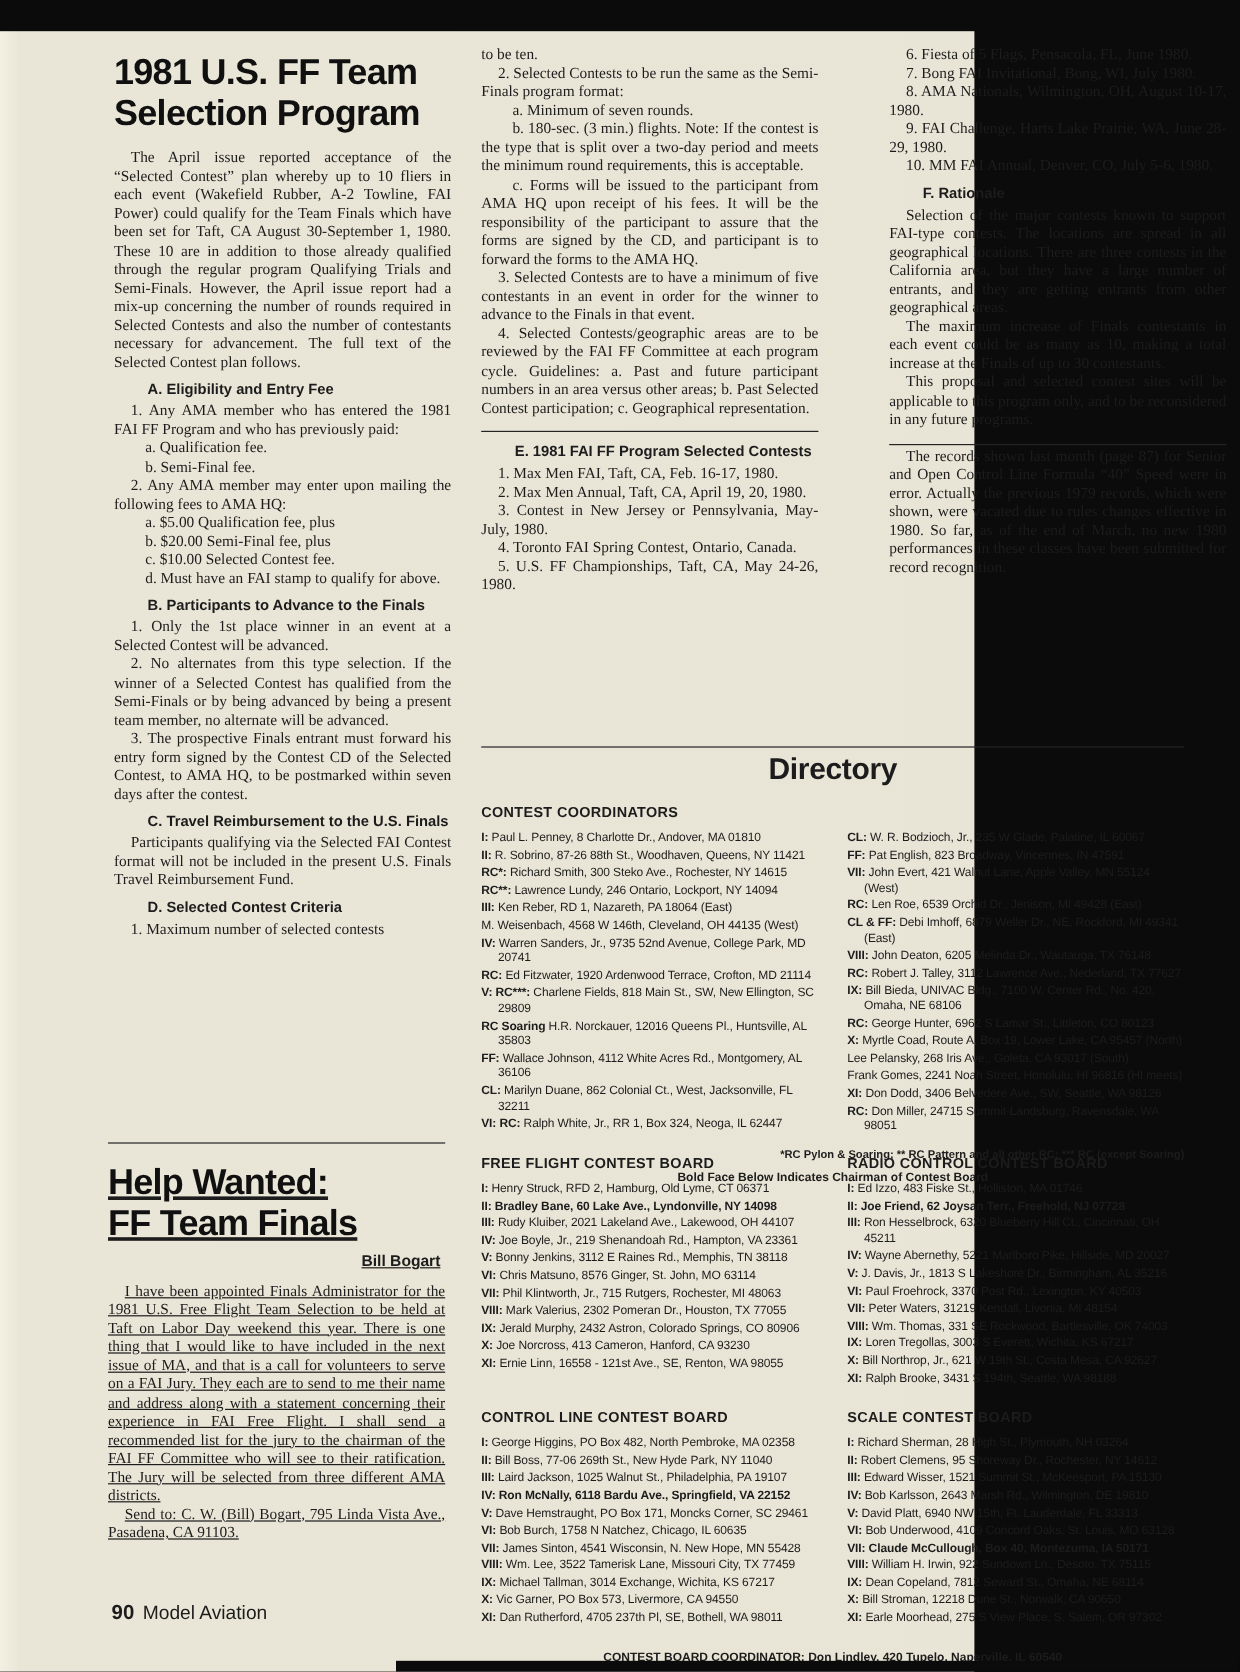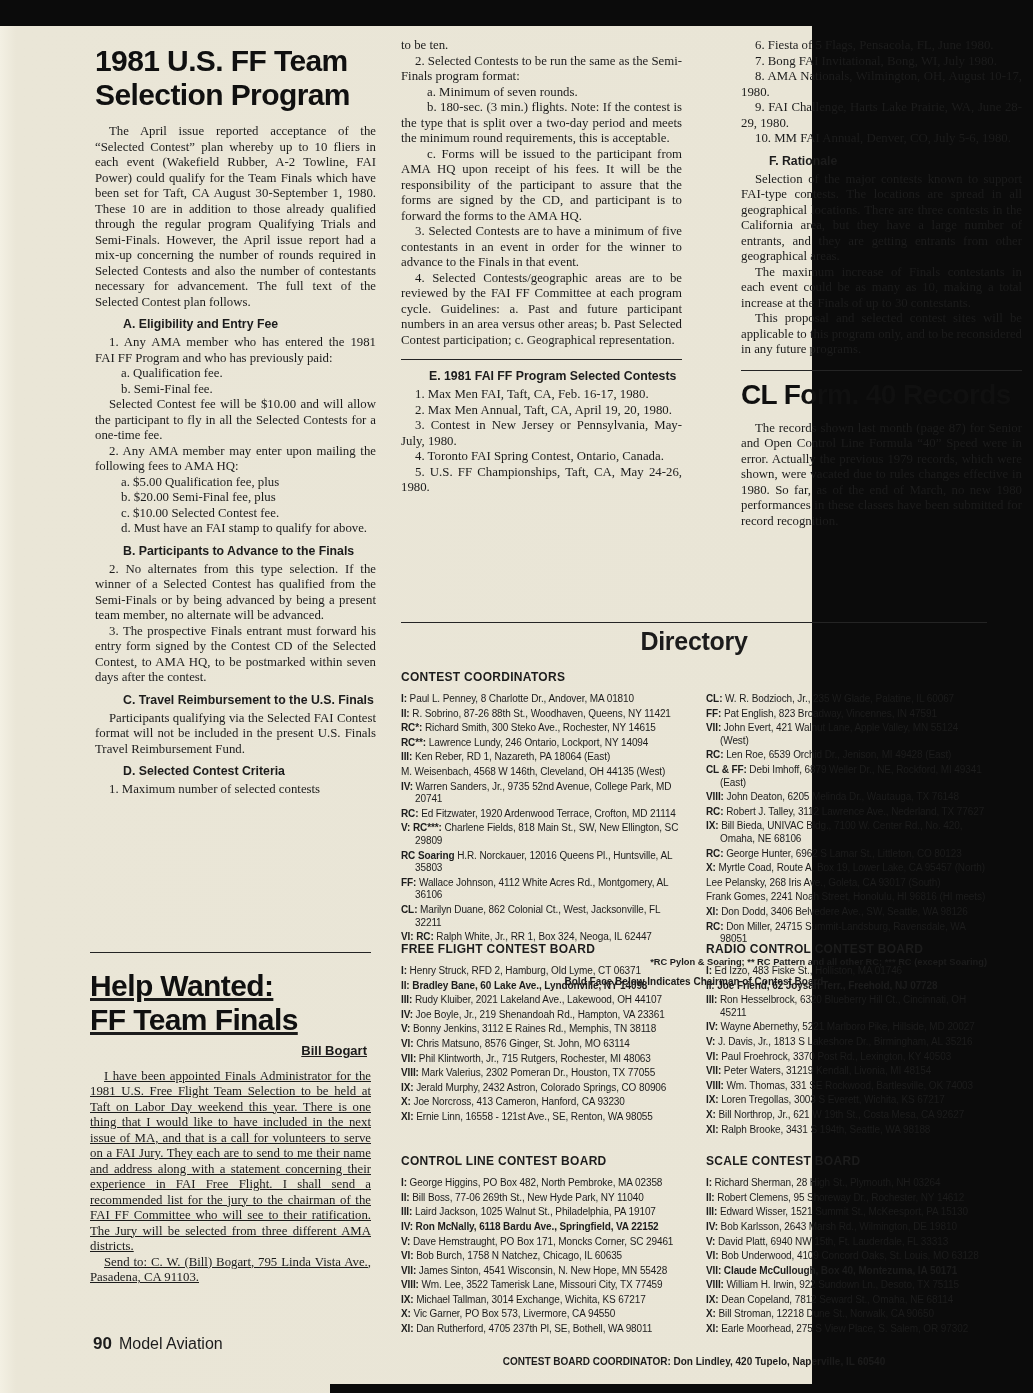--- a/index.html
+++ b/index.html
@@ -15,21 +15,21 @@
     background:linear-gradient(90deg,#f3f0e3 0px,#eae6d7 16px,#e9e5d6 100%);
   }
   .bar-bottom { position:absolute; left:330px; bottom:0; width:703px; height:9px; background:#0b0b0b; z-index:6; }
 
   section { position:absolute; }
   .col-1 { left:95px;  top:18px; width:281px; }
   .col-2 { left:401px; top:12px; width:281px; }
   .col-3 { left:741px; top:12px; width:281px; }
   .directory { left:401px; top:596px; width:586px; }
   .help  { left:90px;  top:926px; width:281px;text-decoration:underline; }
-  .boards{ left:401px; top:916px; width:586px; display:grid;
+  .boards{ left:401px; top:936px; width:586px; display:grid;
            grid-template-columns:281px 281px; column-gap:24px; row-gap:16px; }
   .page-footer { position:absolute; left:93px; top:1308px; font-family:"Liberation Sans", sans-serif; }
 
   .headline {
     font-family:"Liberation Sans", sans-serif; font-weight:700;
     font-size:30px; line-height:34px; letter-spacing:-0.6px; color:#101010;
     margin:0 0 12px;
   }
   .headline.cl { font-size:28px; line-height:32px; margin:8px 0 10px; }
 
@@ -96,27 +96,27 @@
 <div class="page">
 
   <section class="col-1 body-text">
     <h1 class="headline"><span>1981 U.S. FF Team</span><br><span>Selection Program</span></h1>
     <div>
         <div class="blk p">The April issue reported acceptance of the “Selected Contest” plan whereby up to 10 fliers in each event (Wakefield Rubber, A-2 Towline, FAI Power) could qualify for the Team Finals which have been set for Taft, CA August 30-September 1, 1980. These 10 are in addition to those already qualified through the regular program Qualifying Trials and Semi-Finals. However, the April issue report had a mix-up concerning the number of rounds required in Selected Contests and also the number of contestants necessary for advancement. The full text of the Selected Contest plan follows.</div>
         <div class="blk h">A. Eligibility and Entry Fee</div>
         <div class="blk p">1. Any AMA member who has entered the 1981 FAI FF Program and who has previously paid:</div>
         <div class="blk i">a. Qualification fee.</div>
         <div class="blk i">b. Semi-Final fee.</div>
-        <div class="blk p">Selected Contest fee will be $10.00 and will allow the participant to fly in all the Selected Contests for a one-time fee.</div>
         <div class="blk p">2. Any AMA member may enter upon mailing the following fees to AMA HQ:</div>
         <div class="blk i">a. $5.00 Qualification fee, plus</div>
         <div class="blk i">b. $20.00 Semi-Final fee, plus</div>
         <div class="blk i">c. $10.00 Selected Contest fee.</div>
         <div class="blk i">d. Must have an FAI stamp to qualify for above.</div>
         <div class="blk h">B. Participants to Advance to the Finals</div>
+        <div class="blk p">1. Only the 1st place winner in an event at a Selected Contest will be advanced.</div>
         <div class="blk p">2. No alternates from this type selection. If the winner of a Selected Contest has qualified from the Semi-Finals or by being advanced by being a present team member, no alternate will be advanced.</div>
         <div class="blk p">3. The prospective Finals entrant must forward his entry form signed by the Contest CD of the Selected Contest, to AMA HQ, to be postmarked within seven days after the contest.</div>
         <div class="blk h">C. Travel Reimbursement to the U.S. Finals</div>
         <div class="blk p">Participants qualifying via the Selected FAI Contest format will not be included in the present U.S. Finals Travel Reimbursement Fund.</div>
         <div class="blk h">D. Selected Contest Criteria</div>
         <div class="blk p">1. Maximum number of selected contests</div>
       </div>
   </section>
 
   <section class="col-2 body-text">
@@ -144,21 +144,20 @@
         <div class="blk p">7. Bong FAI Invitational, Bong, WI, July 1980.</div>
         <div class="blk p">8. AMA Nationals, Wilmington, OH, August 10-17, 1980.</div>
         <div class="blk p">9. FAI Challenge, Harts Lake Prairie, WA, June 28-29, 1980.</div>
         <div class="blk p">10. MM FAI Annual, Denver, CO, July 5-6, 1980.</div>
         <div class="blk h">F. Rationale</div>
         <div class="blk p">Selection of the major contests known to support FAI-type contests. The locations are spread in all geographical locations. There are three contests in the California area, but they have a large number of entrants, and they are getting entrants from other geographical areas.</div>
         <div class="blk p">The maximum increase of Finals contestants in each event could be as many as 10, making a total increase at the Finals of up to 30 contestants.</div>
         <div class="blk p">This proposal and selected contest sites will be applicable to this program only, and to be reconsidered in any future programs.</div>
       </div>
     <div class="rule"></div>
-    <h1 class="headline cl">CL Form. 40 Records</h1>
     <div class="blk p">The records shown last month (page 87) for Senior and Open Control Line Formula “40” Speed were in error. Actually the previous 1979 records, which were shown, were vacated due to rules changes effective in 1980. So far, as of the end of March, no new 1980 performances in these classes have been submitted for record recognition.</div>
   </section>
 
   <section class="directory">
     <div class="rule dir-rule"></div>
     <h2 class="dir-title">Directory</h2>
     <div class="dir-sub">CONTEST COORDINATORS</div>
     <div class="dir-cols">
       <div class="dir-col">
           <div class="dir-entry"><b>I:</b><span> Paul L. Penney, 8 Charlotte Dr., Andover, MA 01810</span></div>

